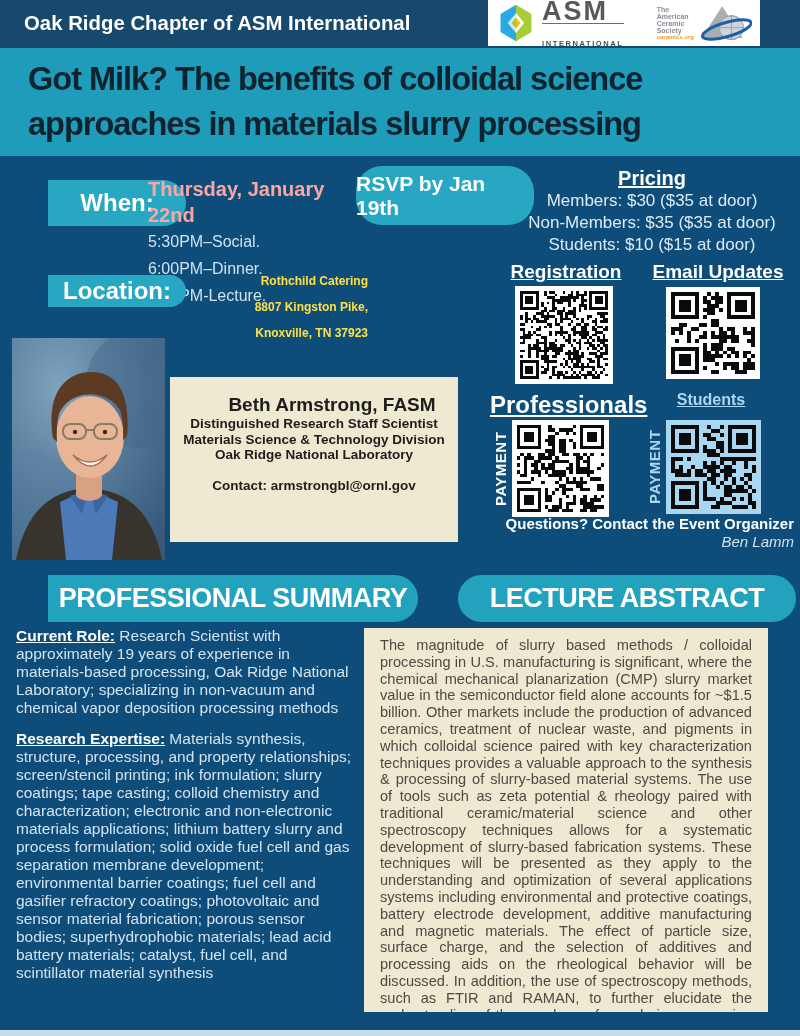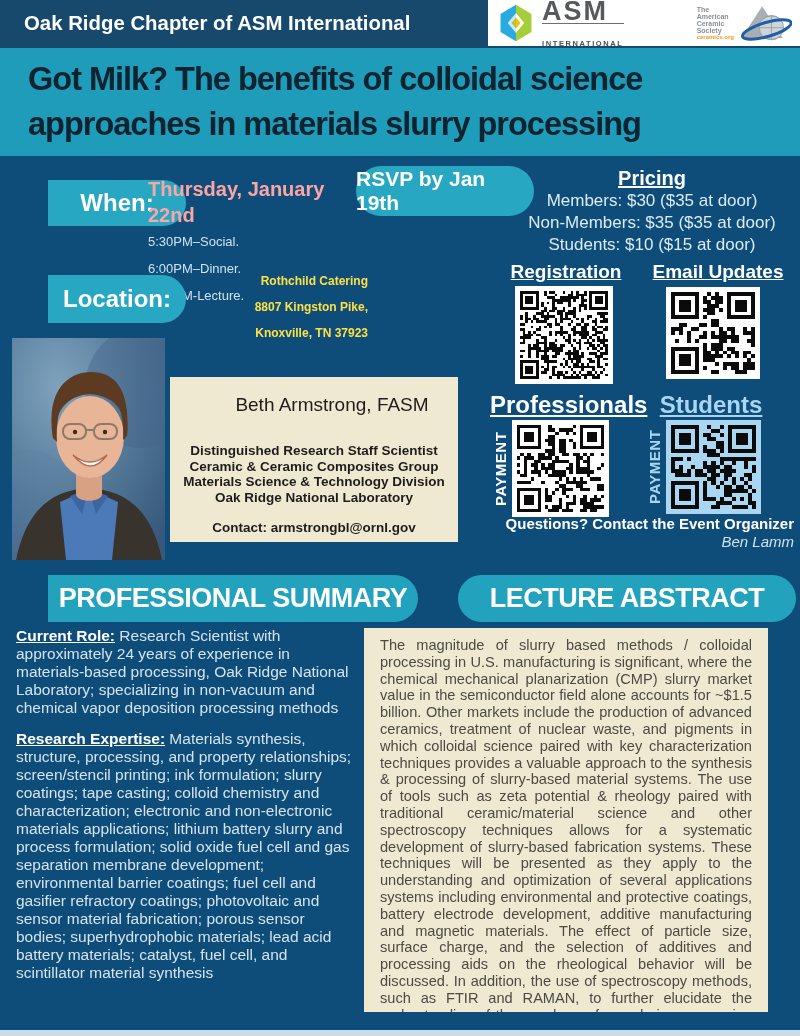--- a/index.html
+++ b/index.html
@@ -4,44 +4,44 @@
 <style>
   html,body{margin:0;padding:0;background:#33333a;}
   .page{position:relative;width:800px;height:1036px;margin:0 auto;background:#0e4d79;
         overflow:hidden;font-family:"Liberation Sans",sans-serif;}
   .abs{position:absolute;}
 
   
   .topbar{left:0;top:0;width:800px;height:48px;background:#17496c;}
   .chapter{left:24px;top:11px;font-size:21px;font-weight:600;color:#fff;
            transform:scaleX(.97);transform-origin:left;white-space:nowrap;}
-  .logobox{left:488px;top:0;width:312px;height:46px;background:#fff;
+  .logobox{left:488px;top:0;width:272px;height:46px;background:#fff;
            display:flex;align-items:center;padding:2px 8px;box-sizing:border-box;gap:8px;}
   .asm-wrap{display:flex;align-items:center;gap:6px;}
   .asm-name{font-size:27px;font-weight:800;color:#58595b;letter-spacing:2px;line-height:24px;}
   .asm-sub{font-size:7.5px;font-weight:700;color:#4d4d4f;letter-spacing:1.6px;border-top:1.5px solid #6d6e71;padding-top:15px;}
   .acers{margin-left:auto;display:flex;align-items:center;gap:2px;}
   .acers-lines{font-size:7px;line-height:7px;color:#8a8f94;font-weight:600;}
   .acers-org{font-size:6px;color:#f7941d;font-weight:700;}
 
   
   .titleband{left:0;top:48px;width:800px;height:108px;background:#1f9cb9;}
   .title{left:28px;top:57px;width:748px;font-size:32.5px;line-height:45px;font-weight:700;
          color:#0d2330;letter-spacing:-1px;}
 
   
   .pill{background:#28a7c2;color:#fff;font-weight:700;display:flex;align-items:center;justify-content:center;}
   .pill-right{border-radius:0 26px 26px 0;margin-left:48px;}
   .when-pill{left:0;top:180px;width:138px;height:46px;font-size:24px;}
-  .loc-pill{left:0;top:275px;width:138px;height:48px;font-size:24px;}
-  .rsvp-pill{left:356px;top:166px;width:178px;height:50px;border-radius:26px;font-size:21px;}
+  .loc-pill{left:0;top:275px;width:138px;height:32px;font-size:24px;}
+  .rsvp-pill{left:356px;top:166px;width:178px;height:59px;border-radius:26px;font-size:21px;}
 
   .when-text{left:148px;top:176px;width:220px;}
   .date{font-size:20px;font-weight:700;color:#fca5a5;line-height:26px;}
-  .sched{font-size:13px;color:#cfe2ef;line-height:27px;}
+  .sched{font-size:16px;color:#cfe2ef;line-height:27px;}
   .loc-text{left:148px;top:268px;width:220px;font-size:12px;font-weight:700;color:#fde047;line-height:26px;text-align:right;}
 
   
   .pricing{left:500px;top:166px;width:304px;text-align:center;color:#fff;}
   .pricing-h{font-size:20px;font-weight:700;text-decoration:underline;line-height:24px;}
   .pricing-l{font-size:17px;color:#dceaf4;line-height:22px;}
 
   
   .qr-h{font-size:19px;font-weight:700;color:#fff;text-decoration:underline;text-align:center;}
   .qr-h.blue{color:#a9d7f2;}
@@ -52,22 +52,22 @@
         color:#fff;letter-spacing:.5px;text-align:center;}
   .vert.blue{color:#a9d7f2;}
   .organizer{left:470px;top:514px;width:324px;text-align:right;}
   .org-h{font-size:15px;font-weight:700;color:#fff;line-height:19px;}
   .org-l{font-size:15px;color:#cfe2f0;line-height:18px;font-style:italic;}
 
   
   .photo{left:12px;top:338px;width:153px;height:222px;}
   .speakerbox{left:170px;top:377px;width:288px;height:165px;background:#f0e9d2;
               text-align:center;color:#1d1d1b;box-sizing:border-box;padding-top:17px;}
-  .sp-name{font-size:19px;font-weight:400;padding-left:36px;}
-  .sp-titles{margin-top:27px;font-size:13.5px;font-weight:700;line-height:15.5px;}
+  .sp-name{font-size:19px;font-weight:700;padding-left:36px;}
+  .sp-titles{margin-top:0;font-size:13.5px;font-weight:700;line-height:15.5px;}
   .sp-contact{margin-top:15px;font-size:13.5px;font-weight:700;}
 
   
   .sum-pill{left:0;top:575px;width:370px;height:47px;font-size:27px;background:#22a2bd;letter-spacing:-.5px;}
   .abs-pill{left:458px;top:575px;width:338px;height:47px;border-radius:28px;font-size:27px;background:#22a2bd;letter-spacing:-.5px;}
   .summary{left:16px;top:627px;width:338px;font-size:15.5px;line-height:18px;color:#d4e3ee;}
   .summary p{margin:0 0 13px 0;}
   .ulabel{font-weight:700;color:#fff;text-decoration:underline;}
   .absbox{left:364px;top:628px;width:404px;height:384px;background:#f0e9d2;box-sizing:border-box;
           padding:9px 16px;overflow:hidden;}
@@ -716,21 +716,21 @@
           <rect x="14" y="0" width="7" height="7"></rect>
           <rect x="15" y="1" width="5" height="5" fill="#ffffff"></rect>
           <rect x="16" y="2" width="3" height="3"></rect>
           <rect x="0" y="14" width="7" height="7"></rect>
           <rect x="1" y="15" width="5" height="5" fill="#ffffff"></rect>
           <rect x="2" y="16" width="3" height="3"></rect>
         </svg></span>
   </div>
 
   <div class="abs qr-h" style="left:490px;top:391px;width:140px;font-size:24px;">Professionals</div>
-  <div class="abs qr-h blue" style="left:656px;top:391px;width:110px;font-size:24px;">Students</div>
+  <div class="abs qr-h blue" style="left:656px;top:391px;width:110px;font-size:16px;">Students</div>
 
   <div class="abs vert" style="left:492px;top:420px;height:97px;">PAYMENT</div>
   <div class="abs qrbox" style="left:512px;top:420px;width:97px;height:97px;">
     <span class="qr"><svg viewBox="0 0 25 25" width="100%" height="100%" preserveAspectRatio="none" shape-rendering="crispEdges" fill="#0b0b0b">
           <rect x="9" y="0" width="1" height="1"></rect>
           <rect x="16" y="0" width="1" height="1"></rect>
           <rect x="9" y="1" width="1" height="1"></rect>
           <rect x="10" y="1" width="1" height="1"></rect>
           <rect x="12" y="1" width="1" height="1"></rect>
           <rect x="13" y="1" width="1" height="1"></rect>
@@ -1113,32 +1113,31 @@
     <line x1="74" y1="92" x2="82" y2="92" stroke="#8a7a6a" stroke-width="2"></line>
     <circle cx="63" cy="94" r="2.2" fill="#3a2a1a"></circle>
       <circle cx="93" cy="94" r="2.2" fill="#3a2a1a"></circle>
     <path d="M61 117 Q78 131 95 117 Q79 139 61 117 Z" fill="#fffdf8" stroke="#b06a52" stroke-width="1.4"></path>
   </svg>
 
   <div class="abs speakerbox">
     <div class="sp-name">Beth Armstrong, FASM</div>
     <div class="sp-titles">
       <div>Distinguished Research Staff Scientist</div>
-      <div>Ceramic &amp; Ceramic Composites Group</div>
       <div>Materials Science &amp; Technology Division</div>
       <div>Oak Ridge National Laboratory</div>
     </div>
     <div class="sp-contact">Contact: armstrongbl@ornl.gov</div>
   </div>
 
   <div class="abs pill pill-right sum-pill">PROFESSIONAL SUMMARY</div>
   <div class="abs pill abs-pill">LECTURE ABSTRACT</div>
 
   <div class="abs summary">
-    <p><span class="ulabel">Current Role:</span><span> Research Scientist with approximately 24 years of experience in materials-based processing, Oak Ridge National Laboratory; specializing in non-vacuum and chemical vapor deposition processing methods</span></p>
+    <p><span class="ulabel">Current Role:</span><span> Research Scientist with approximately 19 years of experience in materials-based processing, Oak Ridge National Laboratory; specializing in non-vacuum and chemical vapor deposition processing methods</span></p>
     <p><span class="ulabel">Research Expertise:</span><span> Materials synthesis, structure, processing, and property relationships; screen/stencil printing; ink formulation; slurry coatings; tape casting; colloid chemistry and characterization; electronic and non-electronic materials applications; lithium battery slurry and process formulation; solid oxide fuel cell and gas separation membrane development; environmental barrier coatings; fuel cell and gasifier refractory coatings; photovoltaic and sensor material fabrication; porous sensor bodies; superhydrophobic materials; lead acid battery materials; catalyst, fuel cell, and scintillator material synthesis</span></p>
   </div>
 
   <div class="abs absbox">
     <div class="abstext">The magnitude of slurry based methods / colloidal processing in U.S. manufacturing is significant, where the chemical mechanical planarization (CMP) slurry market value in the semiconductor field alone accounts for ~$1.5 billion. Other markets include the production of advanced ceramics, treatment of nuclear waste, and pigments in which colloidal science paired with key characterization techniques provides a valuable approach to the synthesis &amp; processing of slurry-based material systems. The use of tools such as zeta potential &amp; rheology paired with traditional ceramic/material science and other spectroscopy techniques allows for a systematic development of slurry-based fabrication systems. These techniques will be presented as they apply to the understanding and optimization of several applications systems including environmental and protective coatings, battery electrode development, additive manufacturing and magnetic materials. The effect of particle size, surface charge, and the selection of additives and processing aids on the rheological behavior will be discussed. In addition, the use of spectroscopy methods, such as FTIR and RAMAN, to further elucidate the understanding of the powder surfaces during processing will be considered.</div>
   </div>
 
   <div class="abs bottomstrip"></div>
 </div>
 

